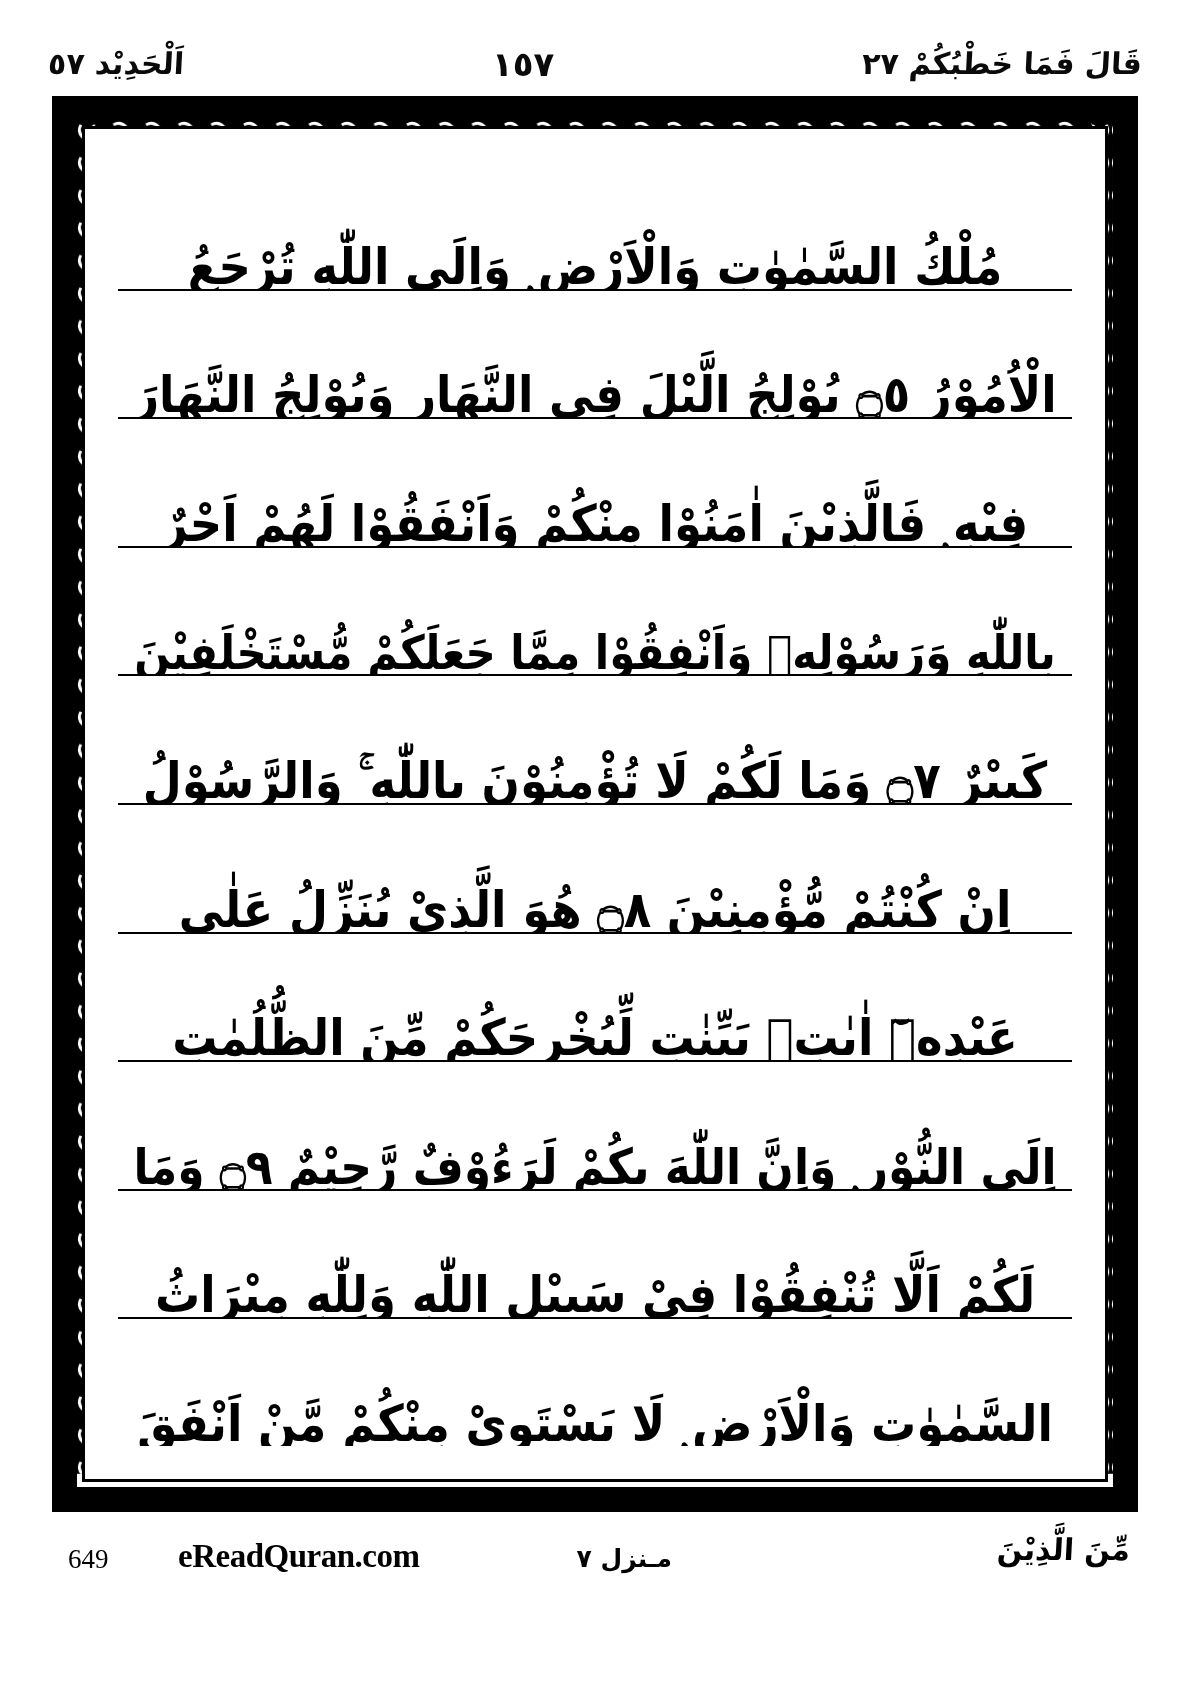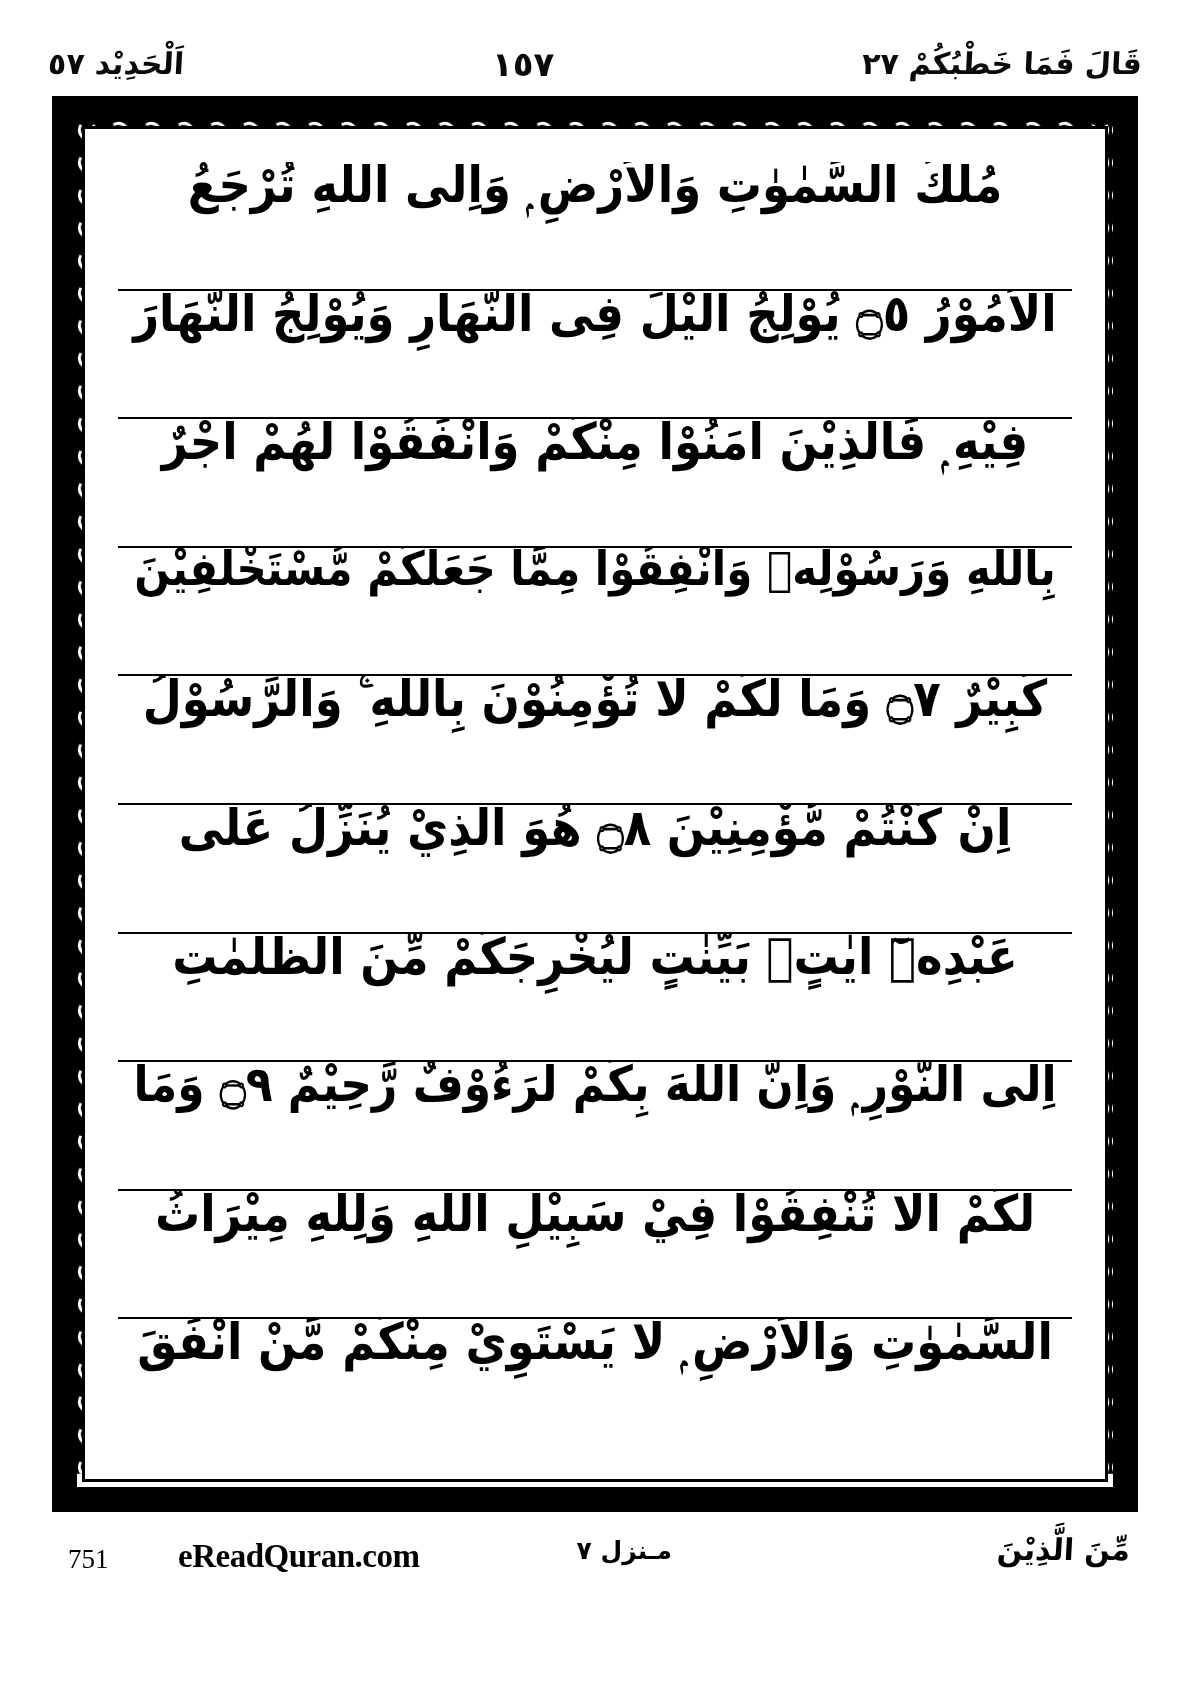--- a/index.html
+++ b/index.html
@@ -106,21 +106,21 @@
     right: 33px;
     bottom: 33px;
     display: flex;
     flex-direction: column;
     box-sizing: border-box;
   }
   .qline {
     flex: 1 1 0;
     border-bottom: 2px solid #000;
     display: flex;
-    align-items: flex-start;
+    align-items: flex-end;
     justify-content: center;
     direction: rtl;
     overflow: hidden;
     box-sizing: border-box;
     padding: 0 6px;
   }
   .qline:last-child {
     border-bottom: none;
   }
   .qtext {
@@ -152,21 +152,21 @@
     top: 2px;
     font-family: "DejaVu Sans", sans-serif;
     font-size: 30px;
     font-weight: bold;
     white-space: nowrap;
     transform: skewX(-3deg);
   }
   .ftr-manzil {
     position: absolute;
     right: 470px;
-    top: 6px;
+    top: 14px;
     font-family: "DejaVu Sans", sans-serif;
     font-size: 25px;
     font-weight: bold;
     white-space: nowrap;
   }
   .ftr-brand {
     position: absolute;
     left: 130px;
     top: 8px;
     font-family: Liberation Serif, serif;
@@ -254,16 +254,16 @@
           <div class="qtext">السَّمٰوٰتِ وَالْاَرْضِ ۭ لَا يَسْتَوِيْ مِنْكُمْ مَّنْ اَنْفَقَ</div>
         </div>
       </div>
     </div>
   </div>
 
   <div class="page-footer">
     <div class="ftr-catchword">مِّنَ الَّذِيْنَ</div>
     <div class="ftr-manzil">مـنزل ٧</div>
     <div class="ftr-brand">eReadQuran.com</div>
-    <div class="ftr-pagenum">751</div>
+    <div class="ftr-pagenum">649</div>
   </div>
 
 </div>
 
 </body></html>

